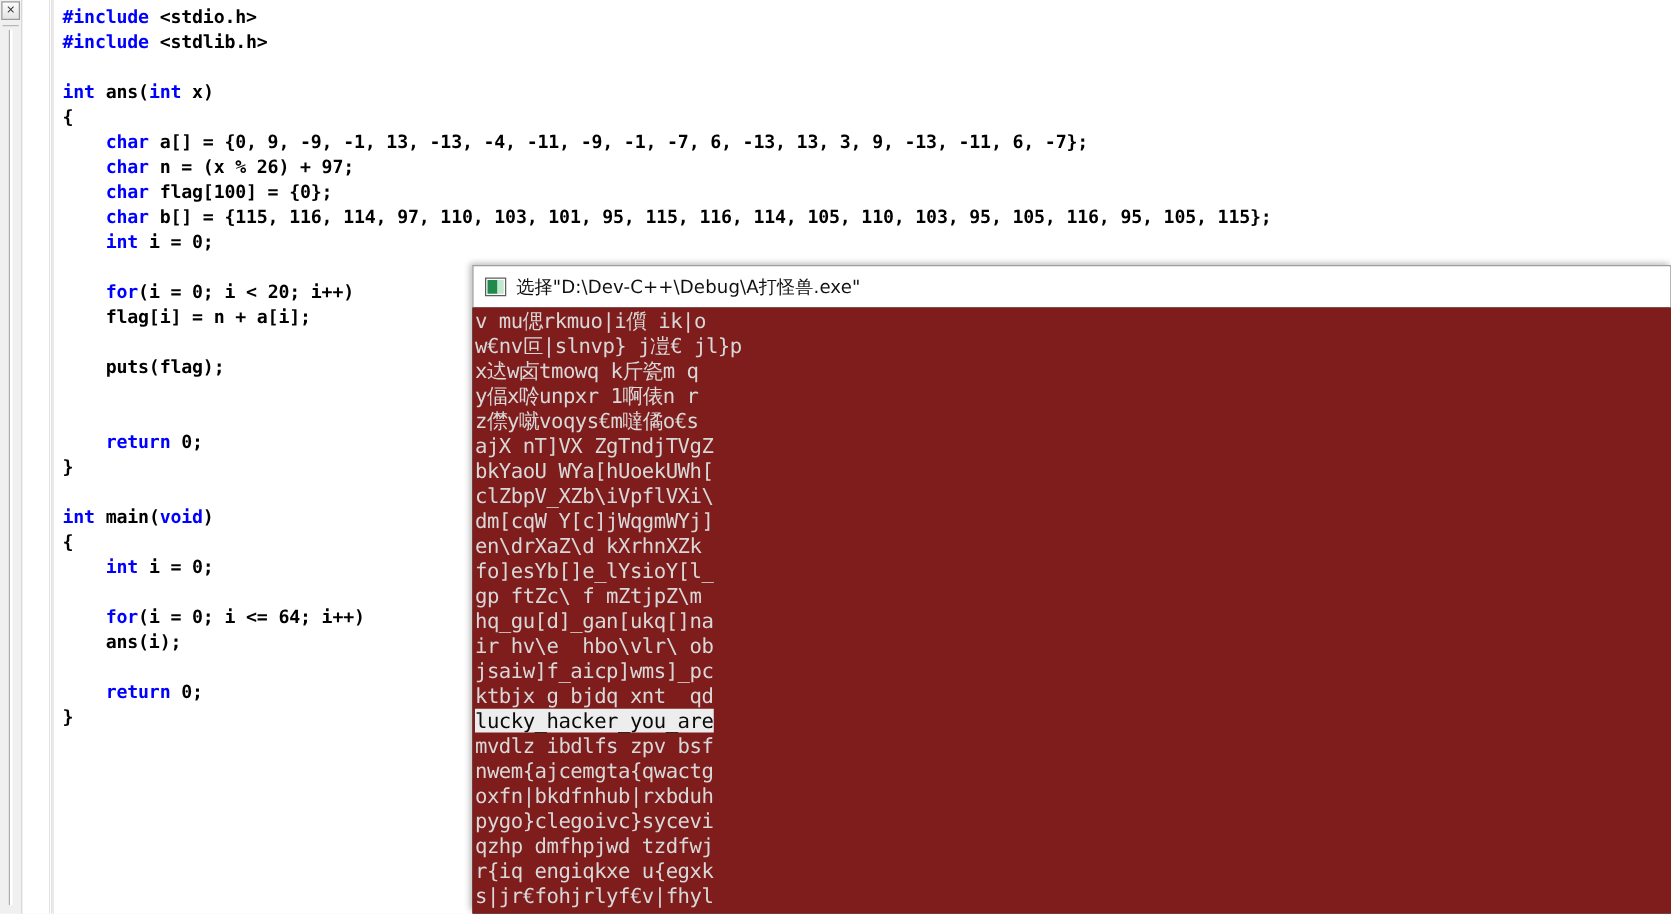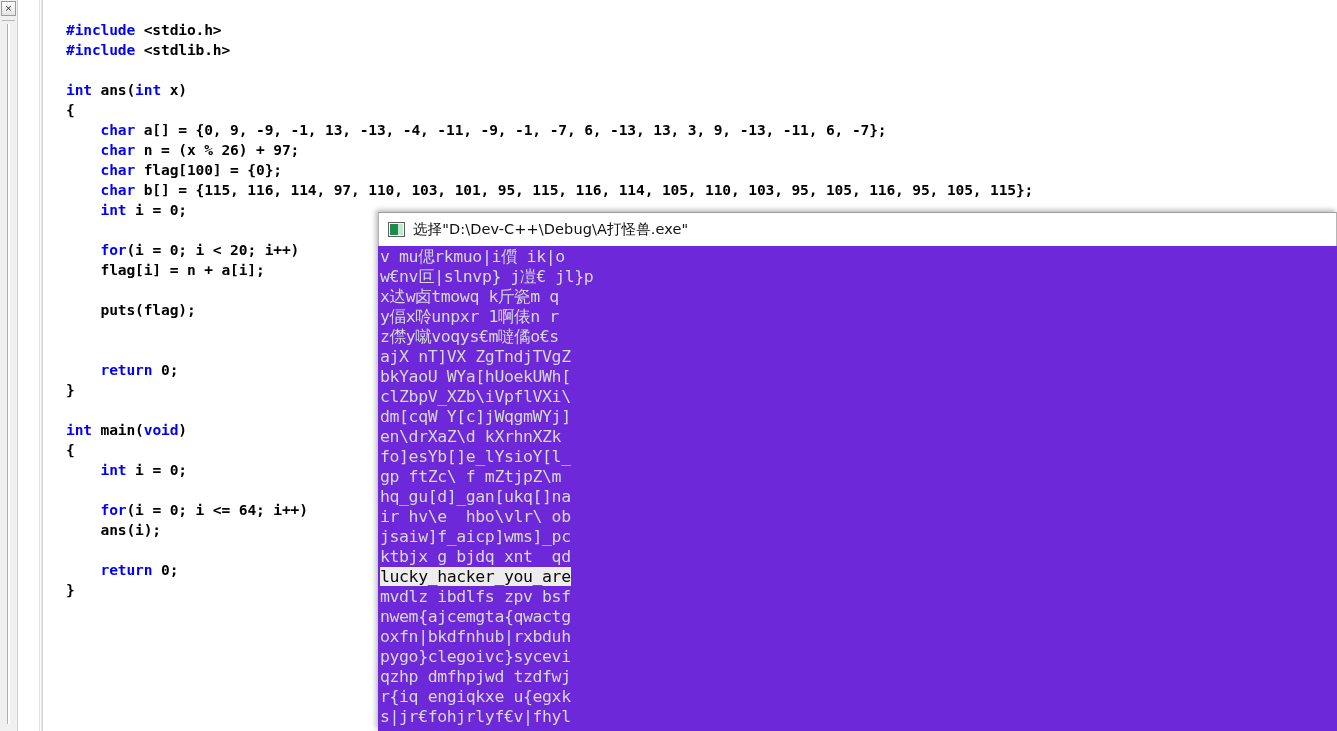--- a/index.html
+++ b/index.html
@@ -86,21 +86,21 @@
 
   
   #code-editor {
     position: absolute;
     left: 43px; top: 0;
     right: 0; bottom: 0;
     background: #ffffff;
     overflow: hidden;
   }
   #code-pre {
-    margin: 16px;
+    margin: 0;
     padding: 4px 0 0 7px;
     font-family: "DejaVu Sans Mono", monospace;
     font-size: 14.6px;
     line-height: 20.02px;
     color: #000000;
     white-space: pre;
     font-weight: bold;
     letter-spacing: -0.15px;
   }
   #code-pre .kw { color: #0000ff; }
@@ -158,21 +158,21 @@
     font-size: 14.5px;
     color: #101010;
     white-space: nowrap;
     letter-spacing: 0.1px;
   }
   #console-body {
     position: absolute;
     left: 0; top: 34px;
     width: 959px;
     height: 485px;
-    background: #6d28d9;
+    background: #7f1d1d;
     overflow: hidden;
   }
   #console-pre {
     margin: 0;
     padding: 1px 0 0 2px;
     font-family: "DejaVu Sans Mono", "Liberation Mono", monospace;
     font-size: 16.5px;
     line-height: 20.0px;
     color: #d8d8d8;
     white-space: pre;

